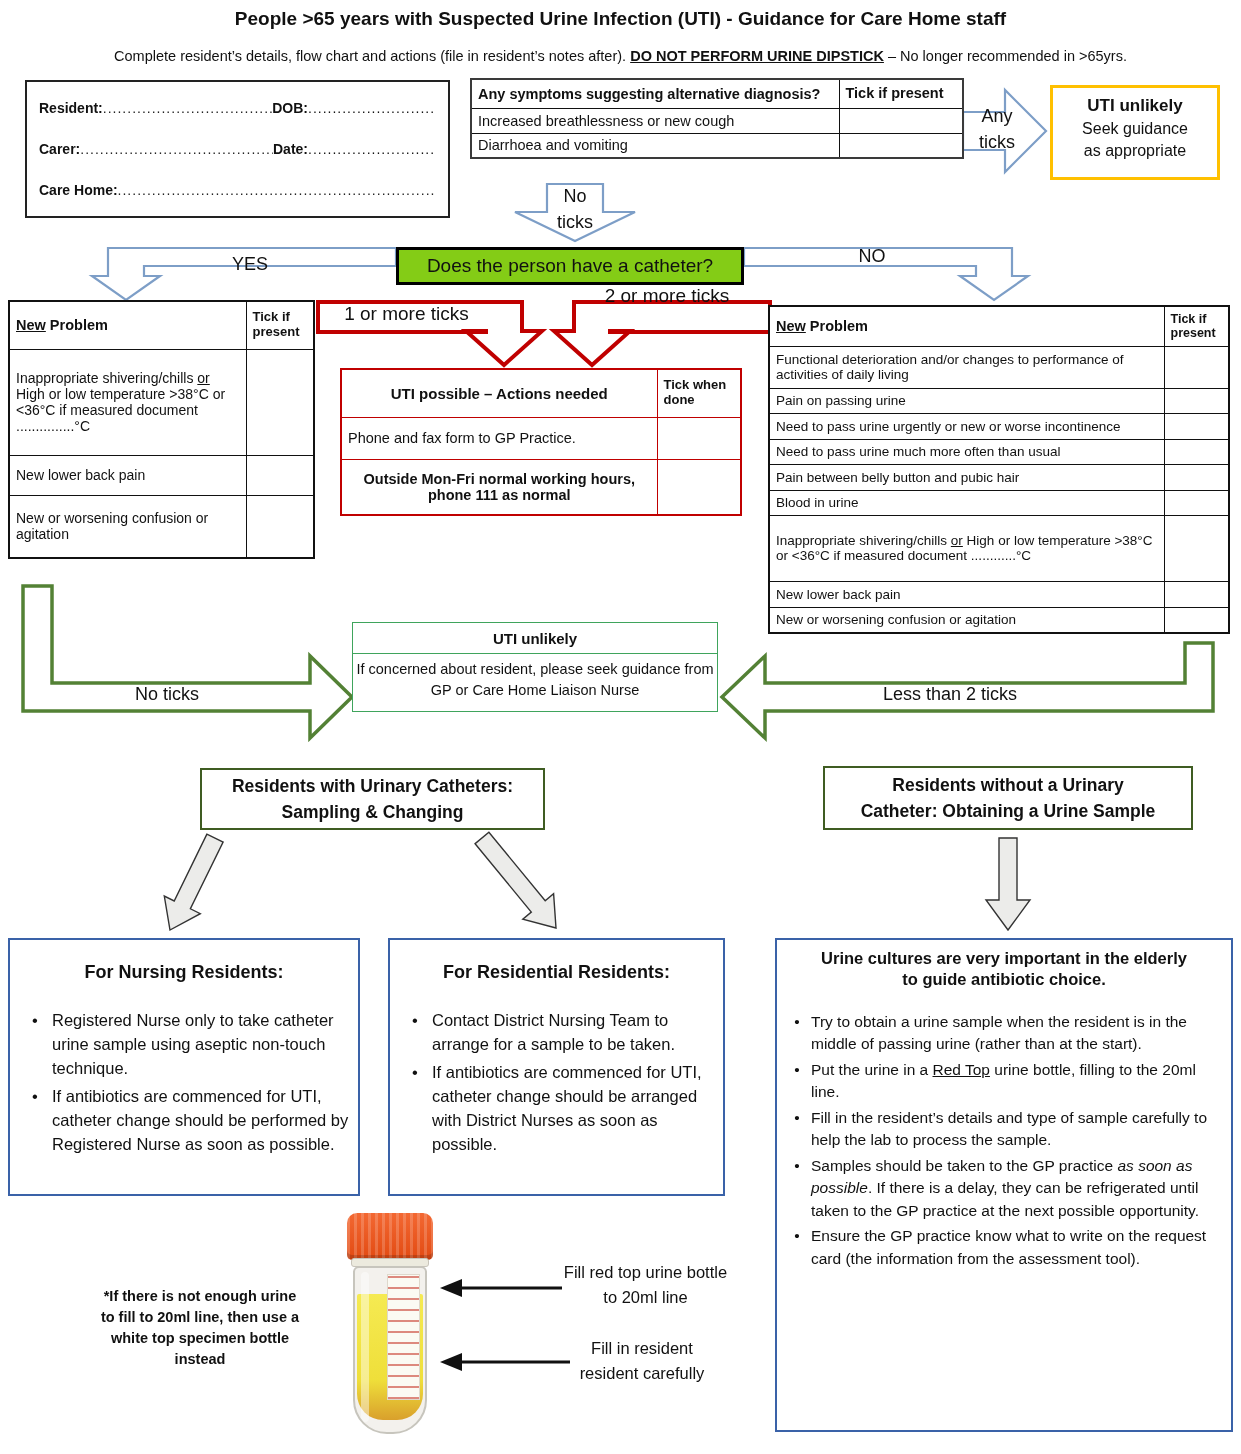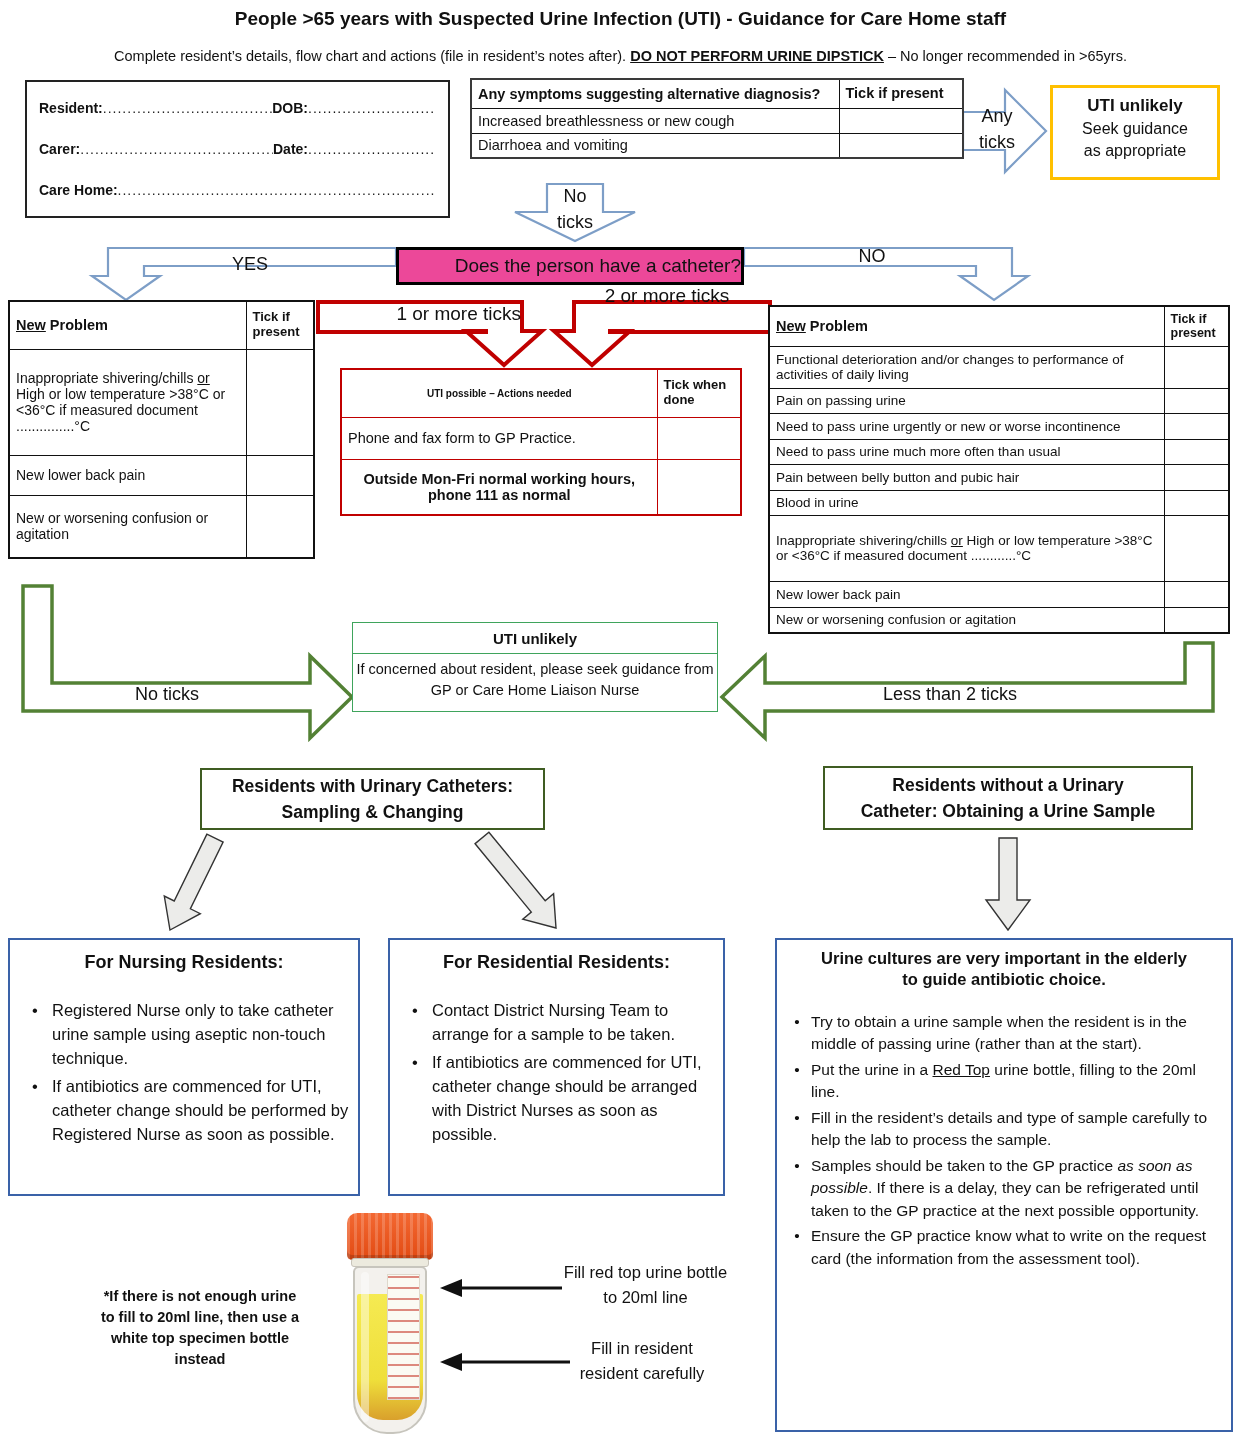--- a/index.html
+++ b/index.html
@@ -27,47 +27,47 @@
   .symp-tbl{left:470px;top:78px;width:492px;font-size:14.5px;border:2.5px solid #3a3a3a;}
   .symp-tbl th{font-weight:bold;font-size:14.5px;}
   .tickhead{text-align:left;font-weight:bold;font-size:13px;line-height:1.15;}
 
   .yellow-box{left:1050px;top:85px;width:170px;height:95px;border:3.5px solid var(--c-highlight_yellow,#ffc000);
               box-sizing:border-box;text-align:center;padding-top:7px;font-size:16px;line-height:1.35;}
   .yellow-box .t{font-weight:bold;font-size:17px;}
 
   .flow-label{font-size:18px;line-height:1.2;}
   .decision-box{left:396px;top:247px;width:348px;height:38px;border:3px solid #000;box-sizing:border-box;
-                text-align:right;font-size:19px;line-height:32px;background:#ec4899;}
+                text-align:center;font-size:19px;line-height:32px;background:#84cc16;}
 
   .prob-tbl{font-size:14px;}
   .prob-tbl .hd{font-weight:bold;font-size:14.5px;}
   .left-tbl{left:8px;top:300px;width:305px;border:2px solid #111;}
   .right-tbl{left:768px;top:305px;width:460px;border:2px solid #111;font-size:13.5px;}
   .right-tbl .tickhead{font-size:12.5px;}
 
   .act-tbl{left:340px;top:368px;width:400px;font-size:14.5px;border:2.5px solid var(--c-alert_red,#c00000);}
   .act-tbl td,.act-tbl th{border:1.5px solid var(--c-alert_red,#c00000);}
-  .act-tbl .hd{font-weight:bold;font-size:10px;text-align:center;}
+  .act-tbl .hd{font-weight:bold;font-size:15px;text-align:center;}
 
   .ribbon-label{font-size:19px;}
 
   .unlikely-mid{left:352px;top:622px;width:366px;height:90px;border:1.6px solid var(--c-box_green,#3fa45c);
                 box-sizing:border-box;background:#fff;}
   .unlikely-mid .hd{font-weight:bold;text-align:center;font-size:15px;padding:7px 0 6px 0;
                     border-bottom:1.6px solid var(--c-box_green,#3fa45c);}
   .unlikely-mid .bd{text-align:center;font-size:14.5px;line-height:1.45;padding-top:5px;}
 
   .sec-box{border:2.5px solid var(--c-header_green,#3f5c22);box-sizing:border-box;background:#fff;
            display:flex;flex-direction:column;justify-content:center;text-align:center;
            font-weight:bold;font-size:17.5px;line-height:1.5;}
   .sec1{left:200px;top:768px;width:345px;height:62px;}
   .sec2{left:823px;top:766px;width:370px;height:64px;}
 
-  .blue-box{border:2.5px solid var(--c-box_blue,#3a62a8);box-sizing:border-box;background:#fff;padding:12px 8px;}
+  .blue-box{border:2.5px solid var(--c-box_blue,#3a62a8);box-sizing:border-box;background:#fff;padding:22px 8px;}
   .nursing{left:8px;top:938px;width:352px;height:258px;}
   .residential{left:388px;top:938px;width:337px;height:258px;}
   .cultures{left:775px;top:938px;width:458px;height:494px;padding:8px 6px;}
   .blue-box .bt{font-weight:bold;font-size:18px;text-align:center;margin-bottom:26px;}
   .cultures .bt{font-size:16.5px;margin-bottom:20px;line-height:1.3;}
   .bullet{display:flex;font-size:16.5px;line-height:1.45;margin-bottom:4px;}
   .bullet .dot{flex:none;width:34px;text-align:center;}
   .cultures .bullet{font-size:15.5px;line-height:1.45;margin-bottom:3px;}
   .cultures .bullet .dot{width:28px;}
 
@@ -202,21 +202,21 @@
       <td>New lower back pain</td>
       <td></td>
     </tr>
     <tr style="height:63px">
       <td>New or worsening confusion or agitation</td>
       <td></td>
     </tr>
   </tbody>
     </table>
 
-  <div class="abs ribbon-label layer3" style="left:346px;top:303px;width:175px;text-align:right;">1 or more ticks</div>
+  <div class="abs ribbon-label layer3" style="left:319px;top:303px;width:175px;text-align:center;">1 or more ticks</div>
   <div class="abs ribbon-label layer3" style="left:577px;top:285px;width:180px;text-align:center;">2 or more ticks</div>
 
   <table class="abs act-tbl layer2">
     <colgroup>
         <col style="width:316px">
         <col style="width:84px">
       </colgroup>
     <tbody>
         <tr style="height:48px">
       <th class="hd">UTI possible – Actions needed</th>

